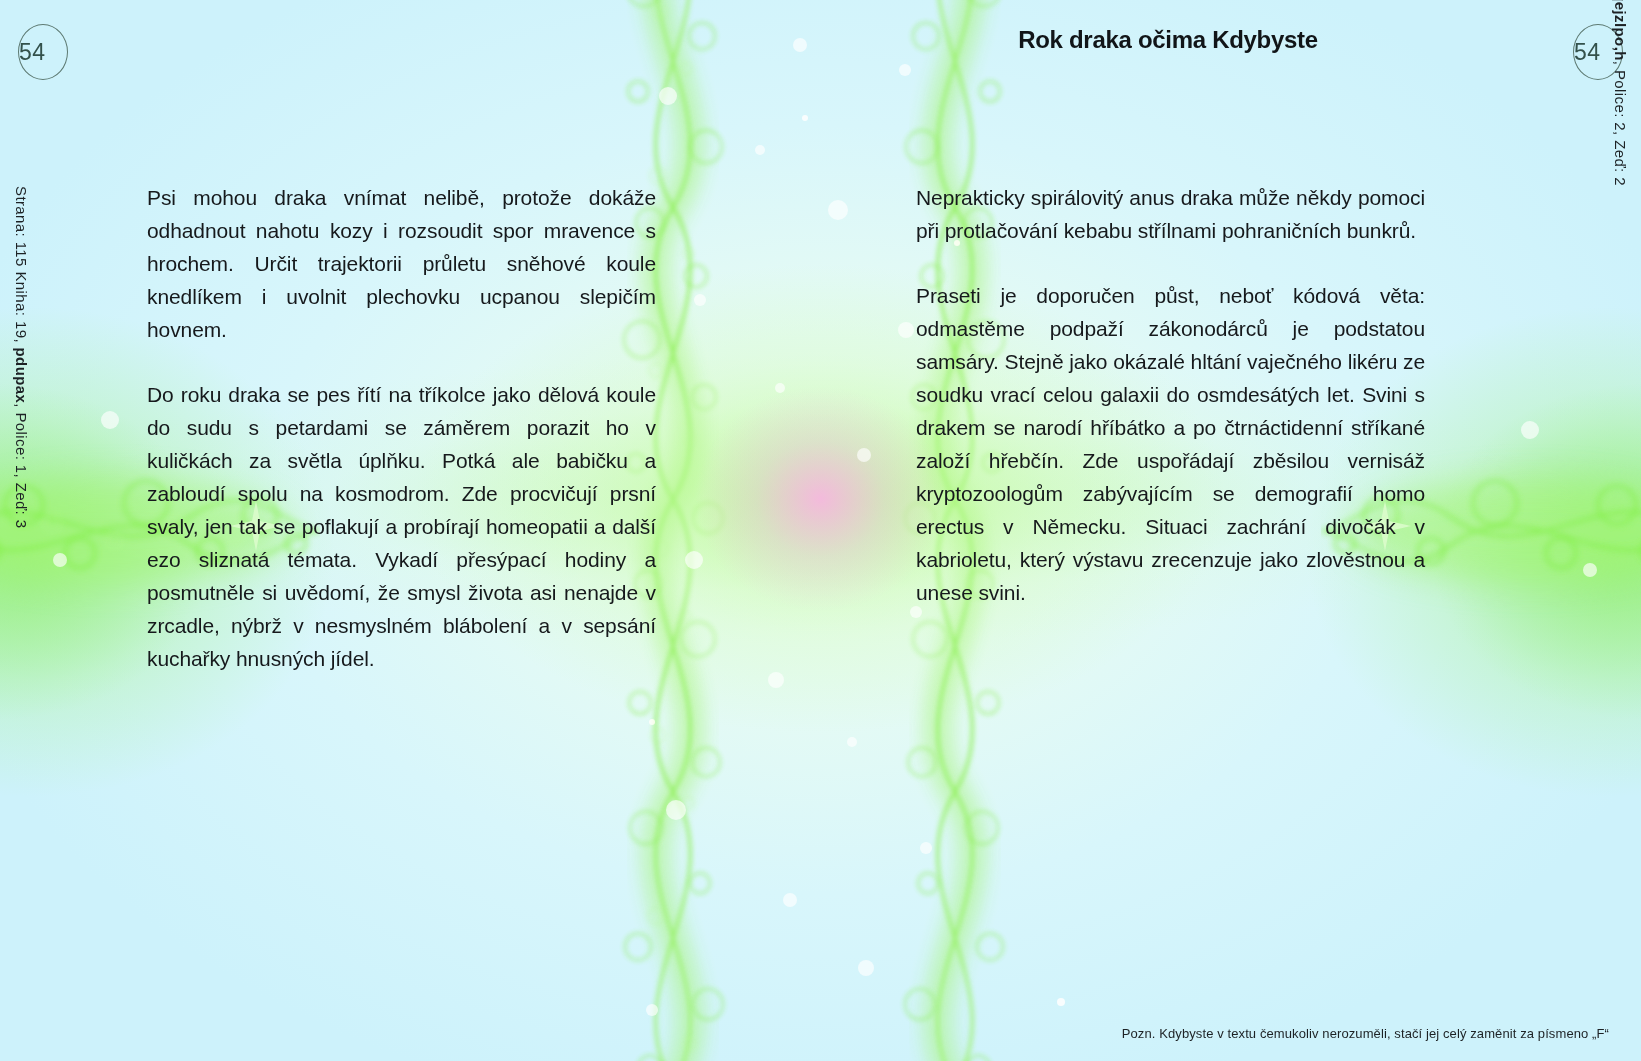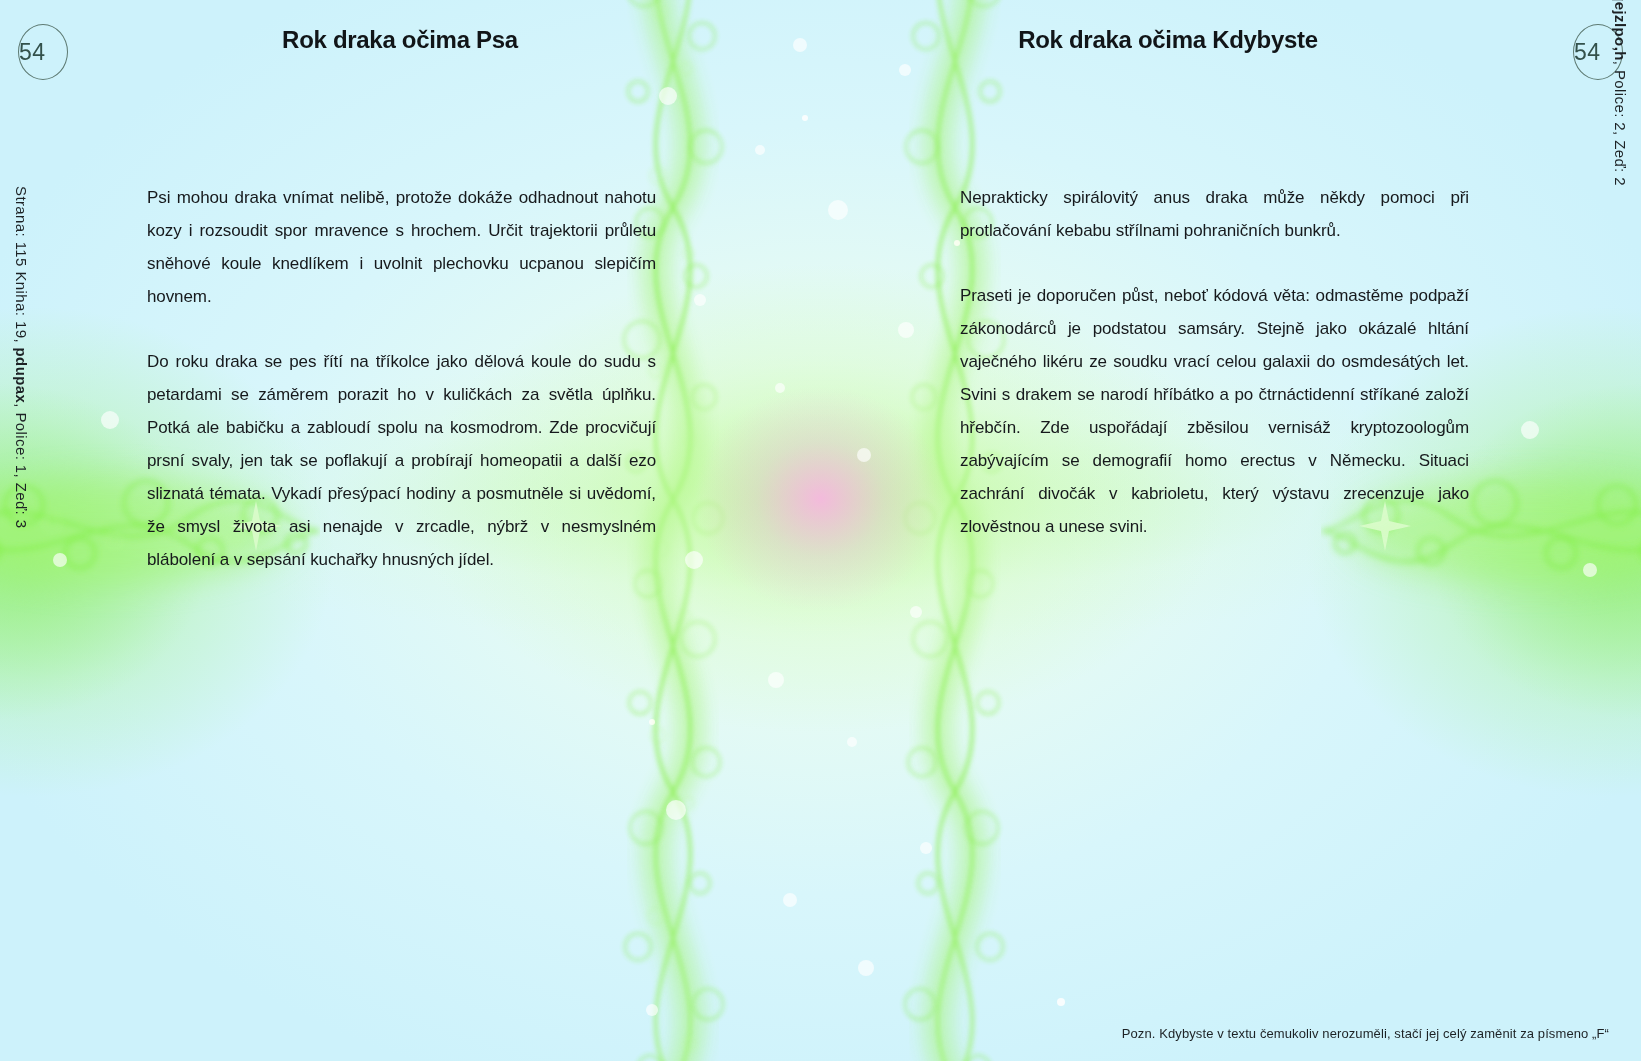--- a/index.html
+++ b/index.html
@@ -109,29 +109,29 @@
     text-align: center;
     width: 560px;
   }
   .head-left  { left: 120px; }
   .head-right { left: 888px; }
 
   .column {
     position: absolute;
     top: 181px;
     width: 509px;
-    font-size: 17px;
+    font-size: 21px;
     line-height: 33px;
     color: #16191c;
     text-align: justify;
     text-justify: inter-word;
     letter-spacing: -0.1px;
   }
   .col-left  { left: 147px; }
-  .col-right { left: 960px; }
+  .col-right { left: 916px; }
 
   .column p { margin: 0 0 32px 0; }
   .column p:last-child { margin-bottom: 0; }
   .column p.last-line-natural { text-align-last: left; }
 
   .side-note {
     position: absolute;
     font-size: 15px;
     color: #1d2225;
     white-space: nowrap;
@@ -366,21 +366,20 @@
         <circle cx="652" cy="722" r="3"></circle>
           <circle cx="957" cy="243" r="3"></circle>
       </g>
     </svg>
   </div>
 
   <div class="content">
 
     <div class="page-badge page-badge-left">54</div>
 
-    <div class="page-head head-left">Rok draka očima Psa</div>
 
     <div class="page-badge page-badge-right">54</div>
 
     <div class="page-head head-right">Rok draka očima Kdybyste</div>
 
     <div class="column col-left">
       <p class="last-line-natural">Psi mohou draka vnímat nelibě, protože dokáže odhadnout nahotu kozy i rozsoudit spor mravence s hrochem. Určit trajektorii průletu sněhové koule knedlíkem i uvolnit plechovku ucpanou slepičím hovnem.</p>
       <p class="last-line-natural">Do roku draka se pes řítí na tříkolce jako dělová koule do sudu s petardami se záměrem porazit ho v kuličkách za světla úplňku. Potká ale babičku a zabloudí spolu na kosmodrom. Zde procvičují prsní svaly, jen tak se poflakují a probírají homeopatii a další ezo sliznatá témata. Vykadí přesýpací hodiny a posmutněle si uvědomí, že smysl života asi nenajde v zrcadle, nýbrž v nesmyslném blábolení a v sepsání kuchařky hnusných jídel.</p>
     </div>
 

